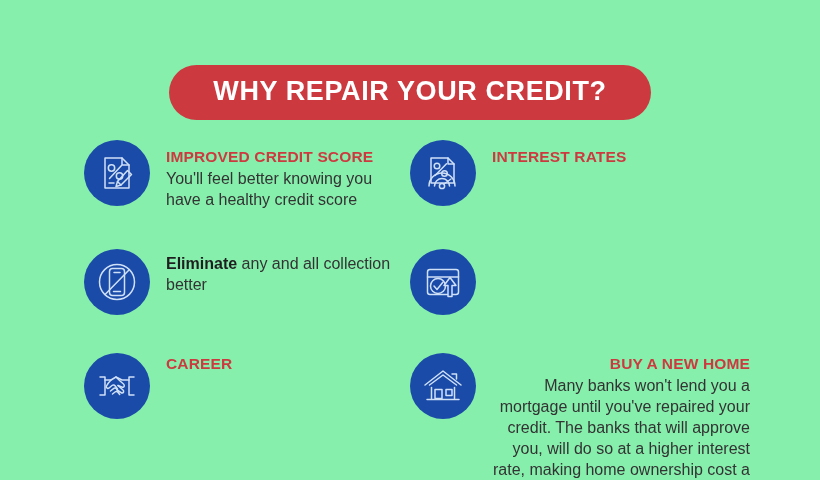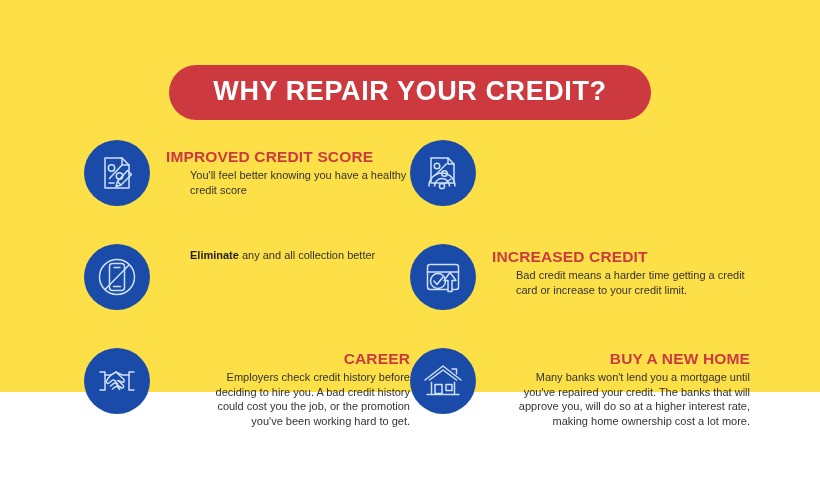--- a/index.html
+++ b/index.html
@@ -6,22 +6,22 @@
 
   html, body {
     width:820px; height:480px;
     background:#ffffff;
     font-family:"Liberation Sans", sans-serif;
     overflow:hidden;
   }
 
   .infographic {
     position:relative;
-    width:820px; height:392px;
-    background:#fde047;
+    width:820px; height:480px;
+    background:#86efac;
   }
 
   
   .banner-wrap {
     position:absolute;
     top:65px; left:0; width:820px;
     display:flex; justify-content:center;
   }
   .banner {
     background:#cc3a40;
@@ -67,23 +67,22 @@
     color:#cc3a40;
     font-size:15.5px;
     font-weight:bold;
     line-height:1.12;
     letter-spacing:0.15px;
     margin-bottom:3px;
     text-transform:uppercase;
   }
   .item-desc {
     color:#333333;
-    font-size:11px;
+    font-size:16px;
     line-height:1.32;
-    margin-left:24px;
   }
   .item-desc b { font-weight:bold; color:#1f1f1f; }
 
   
   .row1 .item-text { padding-top:10px; }
   .row2 .item-text { padding-top:6px; }
   .row3 .item-text { padding-top:4px;text-align:right; }
 </style>
 </head>
 <body>
@@ -125,20 +124,21 @@
           <circle cx="14" cy="13" r="2.8"></circle>
           <circle cx="21.5" cy="20.5" r="2.8"></circle>
           <path d="M23.5 10.8 L12 22.5"></path>
           <path d="M6 33 A13 13 0 0 1 32 33"></path>
           <path d="M11.5 33 A7.5 7.5 0 0 1 26.5 33"></path>
           <circle cx="19" cy="33" r="2.6"></circle>
           <path d="M21 31 L28 26"></path>
         </svg>
       </div>
       <div class="item-text">
+        <div class="item-title">INTEREST RATES</div>
       </div>
     </div>
 
     <div class="item row2">
       <div class="badge">
         <svg width="42" height="42" viewBox="0 0 42 42" fill="none" stroke="#cfe0f7" stroke-width="1.5" stroke-linecap="round" stroke-linejoin="round">
           <circle cx="21" cy="21" r="17.5"></circle>
           <rect x="13.5" y="7.5" width="15" height="27" rx="3"></rect>
           <path d="M18 11.5 H24"></path>
           <path d="M17.5 30.5 H24.5"></path>
@@ -152,44 +152,39 @@
 
     <div class="item row2">
       <div class="badge">
         <svg width="40" height="40" viewBox="0 0 40 40" fill="none" stroke="#cfe0f7" stroke-width="1.5" stroke-linecap="round" stroke-linejoin="round">
           <rect x="4.5" y="7.5" width="31" height="25" rx="2.5"></rect>
           <path d="M4.5 15 H35.5"></path>
           <circle cx="15" cy="24" r="7.5"></circle>
           <path d="M11 24 L14 27.5 L20 20"></path>
           <path d="M25 34.5 V23.5 H21 L27 15.5 L33 23.5 H29 V34.5 Z" fill="#1a4ba8"></path>
         </svg>
-      </div>
-      <div class="item-text">
-        <div class="item-title">INCREASED CREDIT</div>
-        <div class="item-desc"><b></b><span>Bad credit means a harder time getting a credit card or increase to your credit limit.</span></div>
       </div>
     </div>
 
     <div class="item row3">
       <div class="badge">
         <svg width="42" height="42" viewBox="0 0 42 42" fill="none" stroke="#cfe0f7" stroke-width="1.5" stroke-linecap="round" stroke-linejoin="round">
           <path d="M4 12 H9 V30 H4"></path>
           <path d="M38 12 H33 V30 H38"></path>
           <path d="M9 15 H15 L20 12 L26 15 H33"></path>
           <path d="M20 12 C22.5 14.5 25 17 27.5 19 C29 20.2 28.2 22.6 26.3 22.2 L22 20.5"></path>
           <path d="M15 15 C13 17 11.5 19 10.5 21 C9.8 22.4 11 23.8 12.3 23.2"></path>
           <path d="M13 23 L16 20.5 C17 19.7 18.3 19.9 19 20.8 L21.5 24"></path>
           <path d="M14.5 26 L17.5 23.6 C18.5 22.8 19.8 23 20.5 23.9 L23 27"></path>
           <path d="M16.5 29 L19 27 C20 26.2 21.2 26.4 21.9 27.3 L23.7 29.5"></path>
           <path d="M22 20.5 L27 25 C28.3 26.2 27.5 28.4 25.7 28 L21 25"></path>
         </svg>
       </div>
       <div class="item-text">
         <div class="item-title">CAREER</div>
-        <div class="item-desc"><b></b><span>Employers check credit history before deciding to hire you. A bad credit history could cost you the job, or the promotion you've been working hard to get.</span></div>
       </div>
     </div>
 
     <div class="item row3">
       <div class="badge">
         <svg width="42" height="42" viewBox="0 0 42 42" fill="none" stroke="#cfe0f7" stroke-width="1.5" stroke-linecap="round" stroke-linejoin="round">
           <path d="M3 20 L21 6 L39 20"></path>
           <path d="M7.5 20 L21 10 L34.5 20"></path>
           <path d="M30 9 H34.5 V14"></path>
           <path d="M9.5 22.5 V33.5"></path>

